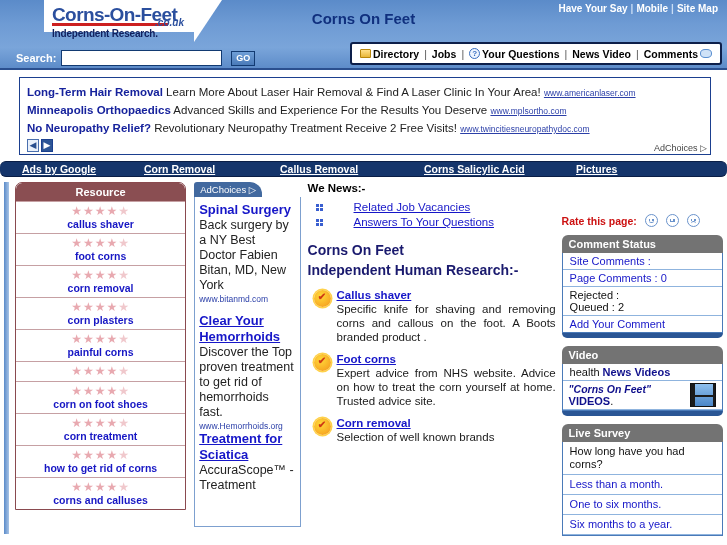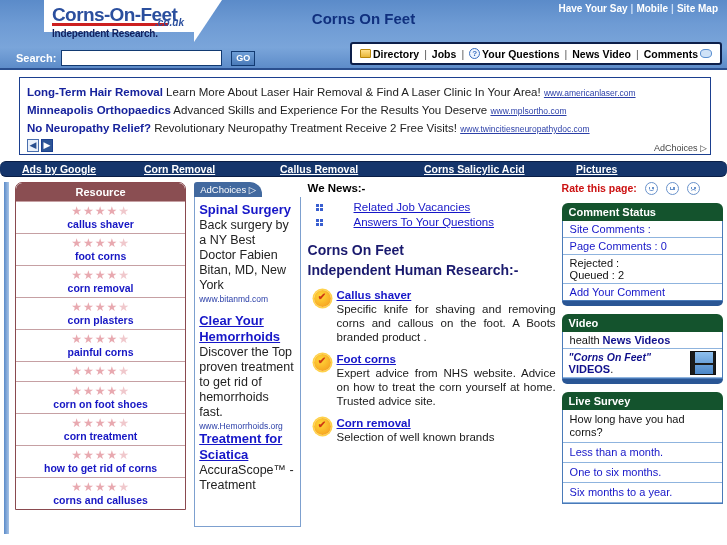--- a/index.html
+++ b/index.html
@@ -183,37 +183,37 @@
   .sun::after {
     content:"\2714"; position:absolute; left:0; right:0; top:1px;
     text-align:center; font-size:10px; color:#cf3a14; font-weight:bold;
   }
   .entry-body { flex:1; }
   .entry-title { color:#1616c8; font-size:11.5px; font-weight:bold; text-decoration:underline; }
   .entry-text { font-size:11.5px; color:#1a1a1a; text-align:justify; line-height:14px; margin-top:1px; }
 
   
   .col-right { width:164px; margin-left:6px; }
-  .rate-row { display:flex; align-items:flex-start; font-size:10.5px; font-weight:bold; color:#cc1111; }
+  .rate-row { display:flex; align-items:center; font-size:10.5px; font-weight:bold; color:#cc1111;margin-top:32px; }
   .smiley {
     width:13px; height:13px; border:1px solid #6a93cc; border-radius:50%;
     margin-left:8px; position:relative; background:#fff; cursor:pointer;
   }
   .smiley i { position:absolute; width:1.5px; height:1.5px; background:#6a93cc; top:4px; }
   .smiley i.l { left:3px; } .smiley i.r { right:3px; }
   .smiley u {
     position:absolute; left:3px; right:3px; bottom:3px; height:3px;
     border-bottom:1.3px solid #6a93cc; border-radius:0 0 6px 6px; text-decoration:none;
   }
   .smiley.neutral u { bottom:4px; height:0; border-radius:0; }
   .smiley.sad u { bottom:2px; border-bottom:none; border-top:1.3px solid #6a93cc; border-radius:6px 6px 0 0; }
 
   .panel { margin-top:8px; }
   .panel-head {
-    background:#14532d; color:#ffffff; font-size:11px; font-weight:bold;
+    background:#737373; color:#ffffff; font-size:11px; font-weight:bold;
     padding:3px 7px; border-radius:6px 6px 0 0;
   }
   .panel-body { border:1px solid #4a7ab8; border-top:none; background:#fff; }
   .panel-foot { height:5px; background:#2a5695; border-radius:0 0 6px 6px; }
   .prow { padding:2px 7px; border-bottom:1px solid #8fb4de; font-size:11px; }
   .prow:last-child { border-bottom:none; }
   .prow a { color:#1616c8; text-decoration:none; }
   .prow.dark { color:#111; }
   .vrow { padding:2px 7px; border-bottom:1px solid #8fb4de; font-size:11px; color:#111; }
   .vrow b { color:#10108c; }

